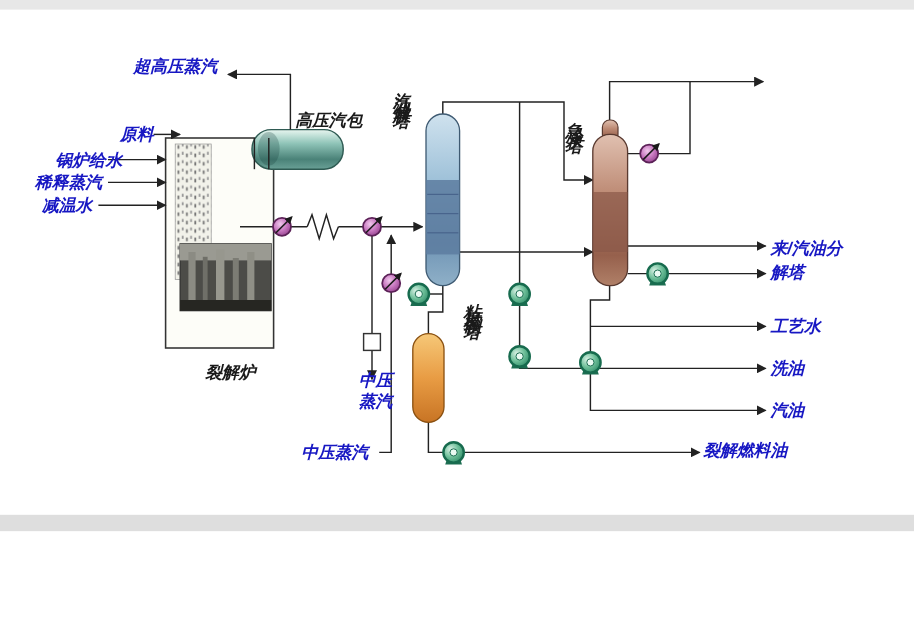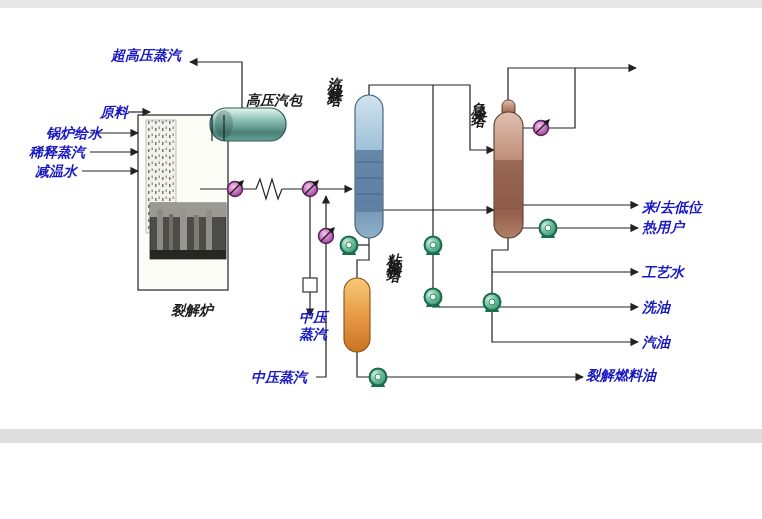--- a/index.html
+++ b/index.html
@@ -188,19 +188,19 @@
   <div class="lbl" style="left:46px;top:125px;">锅炉给水</div>
   <div class="lbl" style="left:29px;top:144px;">稀释蒸汽</div>
   <div class="lbl" style="left:35px;top:163px;text-align:center;">减温水</div>
   <div class="lbl blk" style="left:246px;top:92px;">高压汽包</div>
   <div class="lbl blk vert" style="left:326px;top:66px;">汽油分解塔</div>
   <div class="lbl blk vert" style="left:470px;top:91px;">急冷水塔</div>
   <div class="lbl blk" style="left:171px;top:302px;">裂解炉</div>
   <div class="lbl wrap" id="lbl-mp" style="left:296px;top:309px;">中压蒸汽</div>
   <div class="lbl" style="left:251px;top:369px;">中压蒸汽</div>
   <div class="lbl blk vert" style="left:385px;top:242px;">粘度控制塔</div>
-  <div class="lbl wrap" id="lbl-heat" style="left:642px;top:197px;">来/去低位热用户</div>
+  <div class="lbl wrap" id="lbl-heat" style="left:642px;top:197px;">来/汽油分解塔</div>
   <div class="lbl" style="left:642px;top:264px;">工艺水</div>
   <div class="lbl" style="left:642px;top:299px;">洗油</div>
   <div class="lbl" style="left:642px;top:334px;">汽油</div>
   <div class="lbl" style="left:586px;top:367px;">裂解燃料油</div>
 
 </div>
 
 </body></html>

